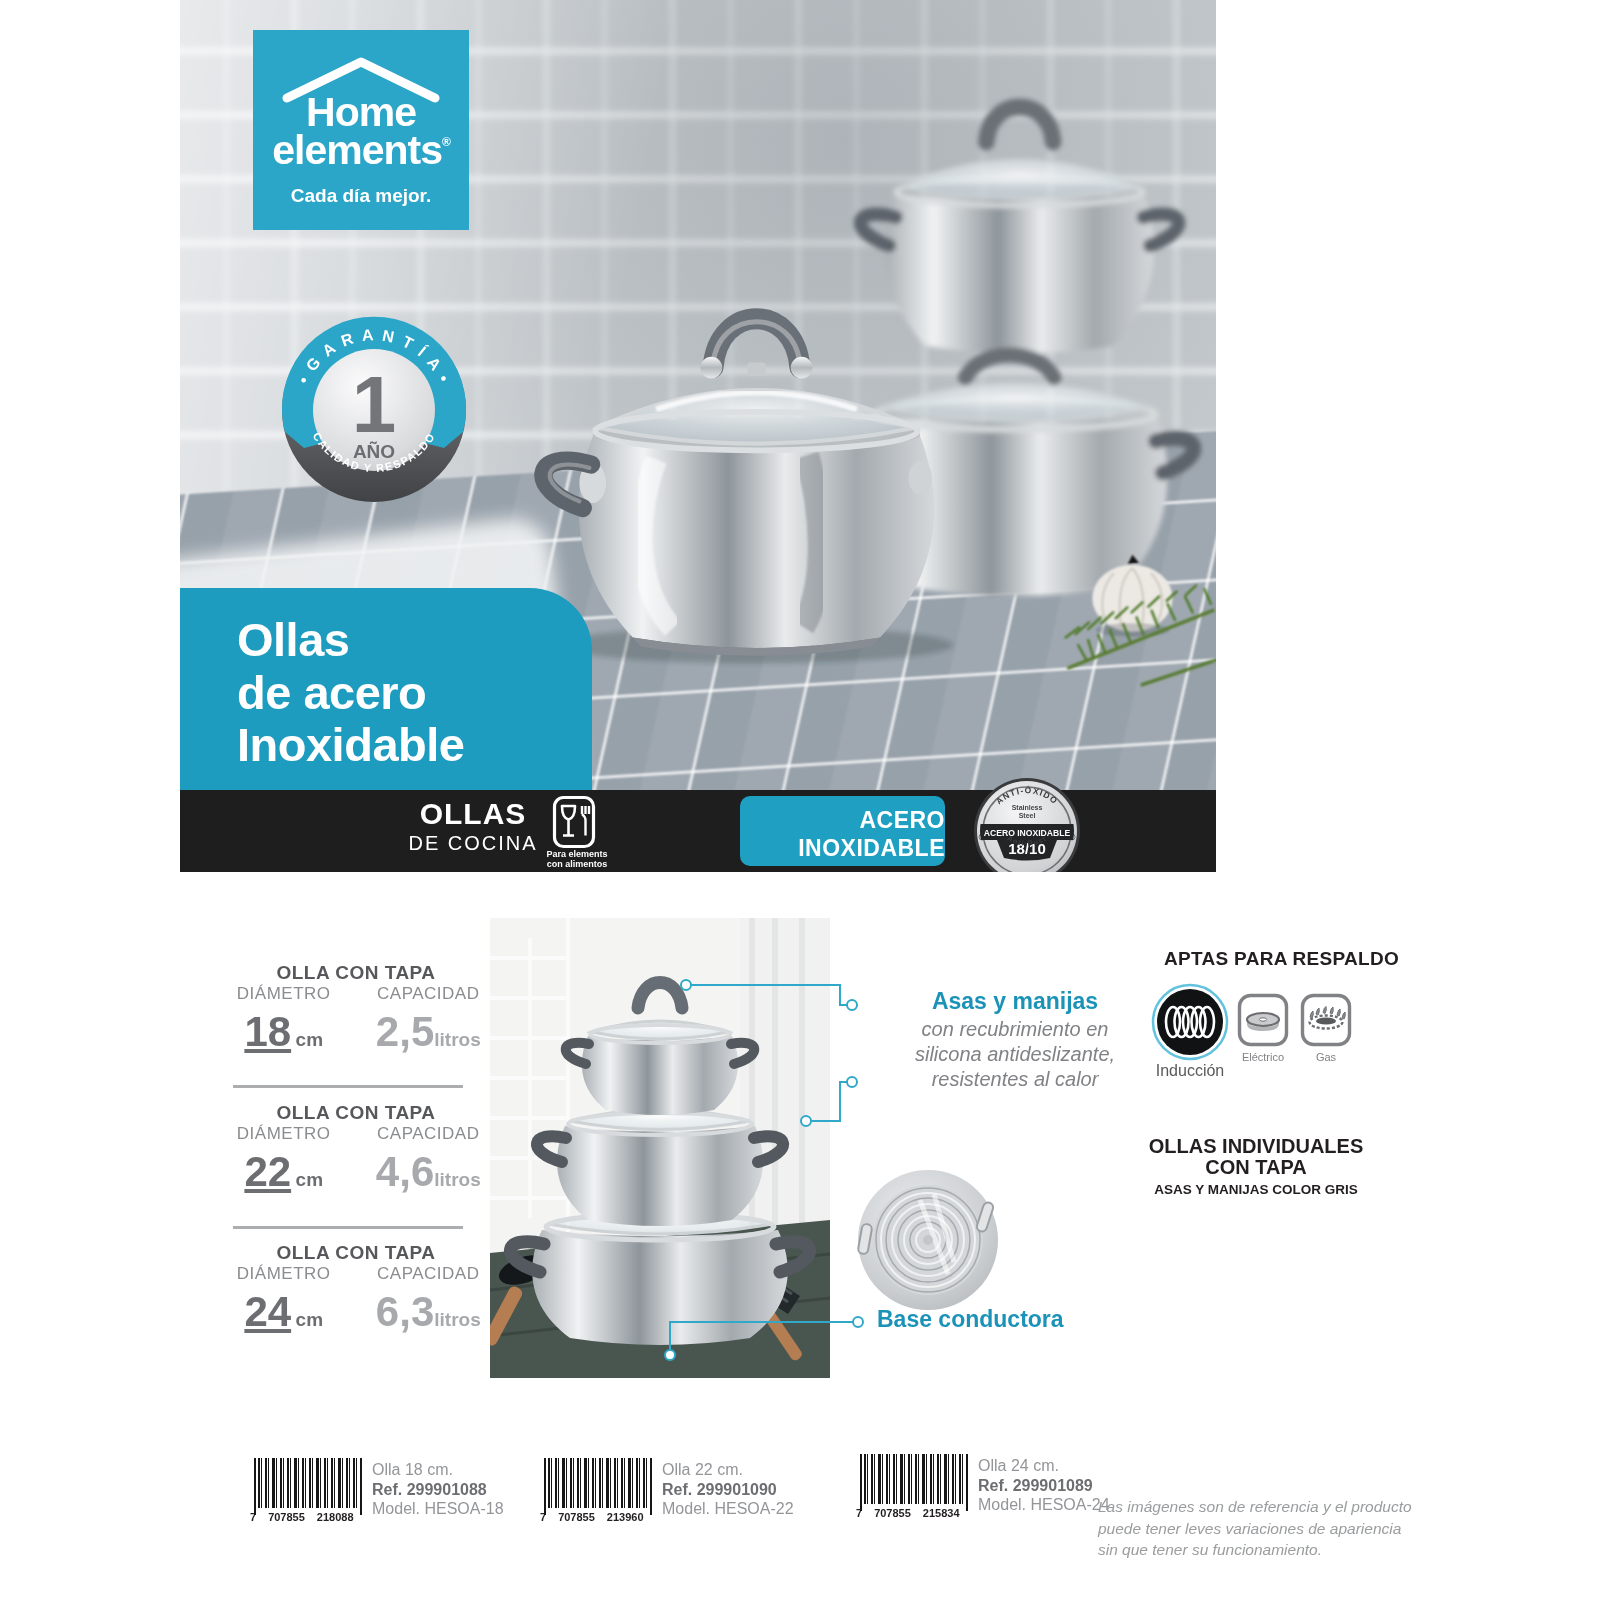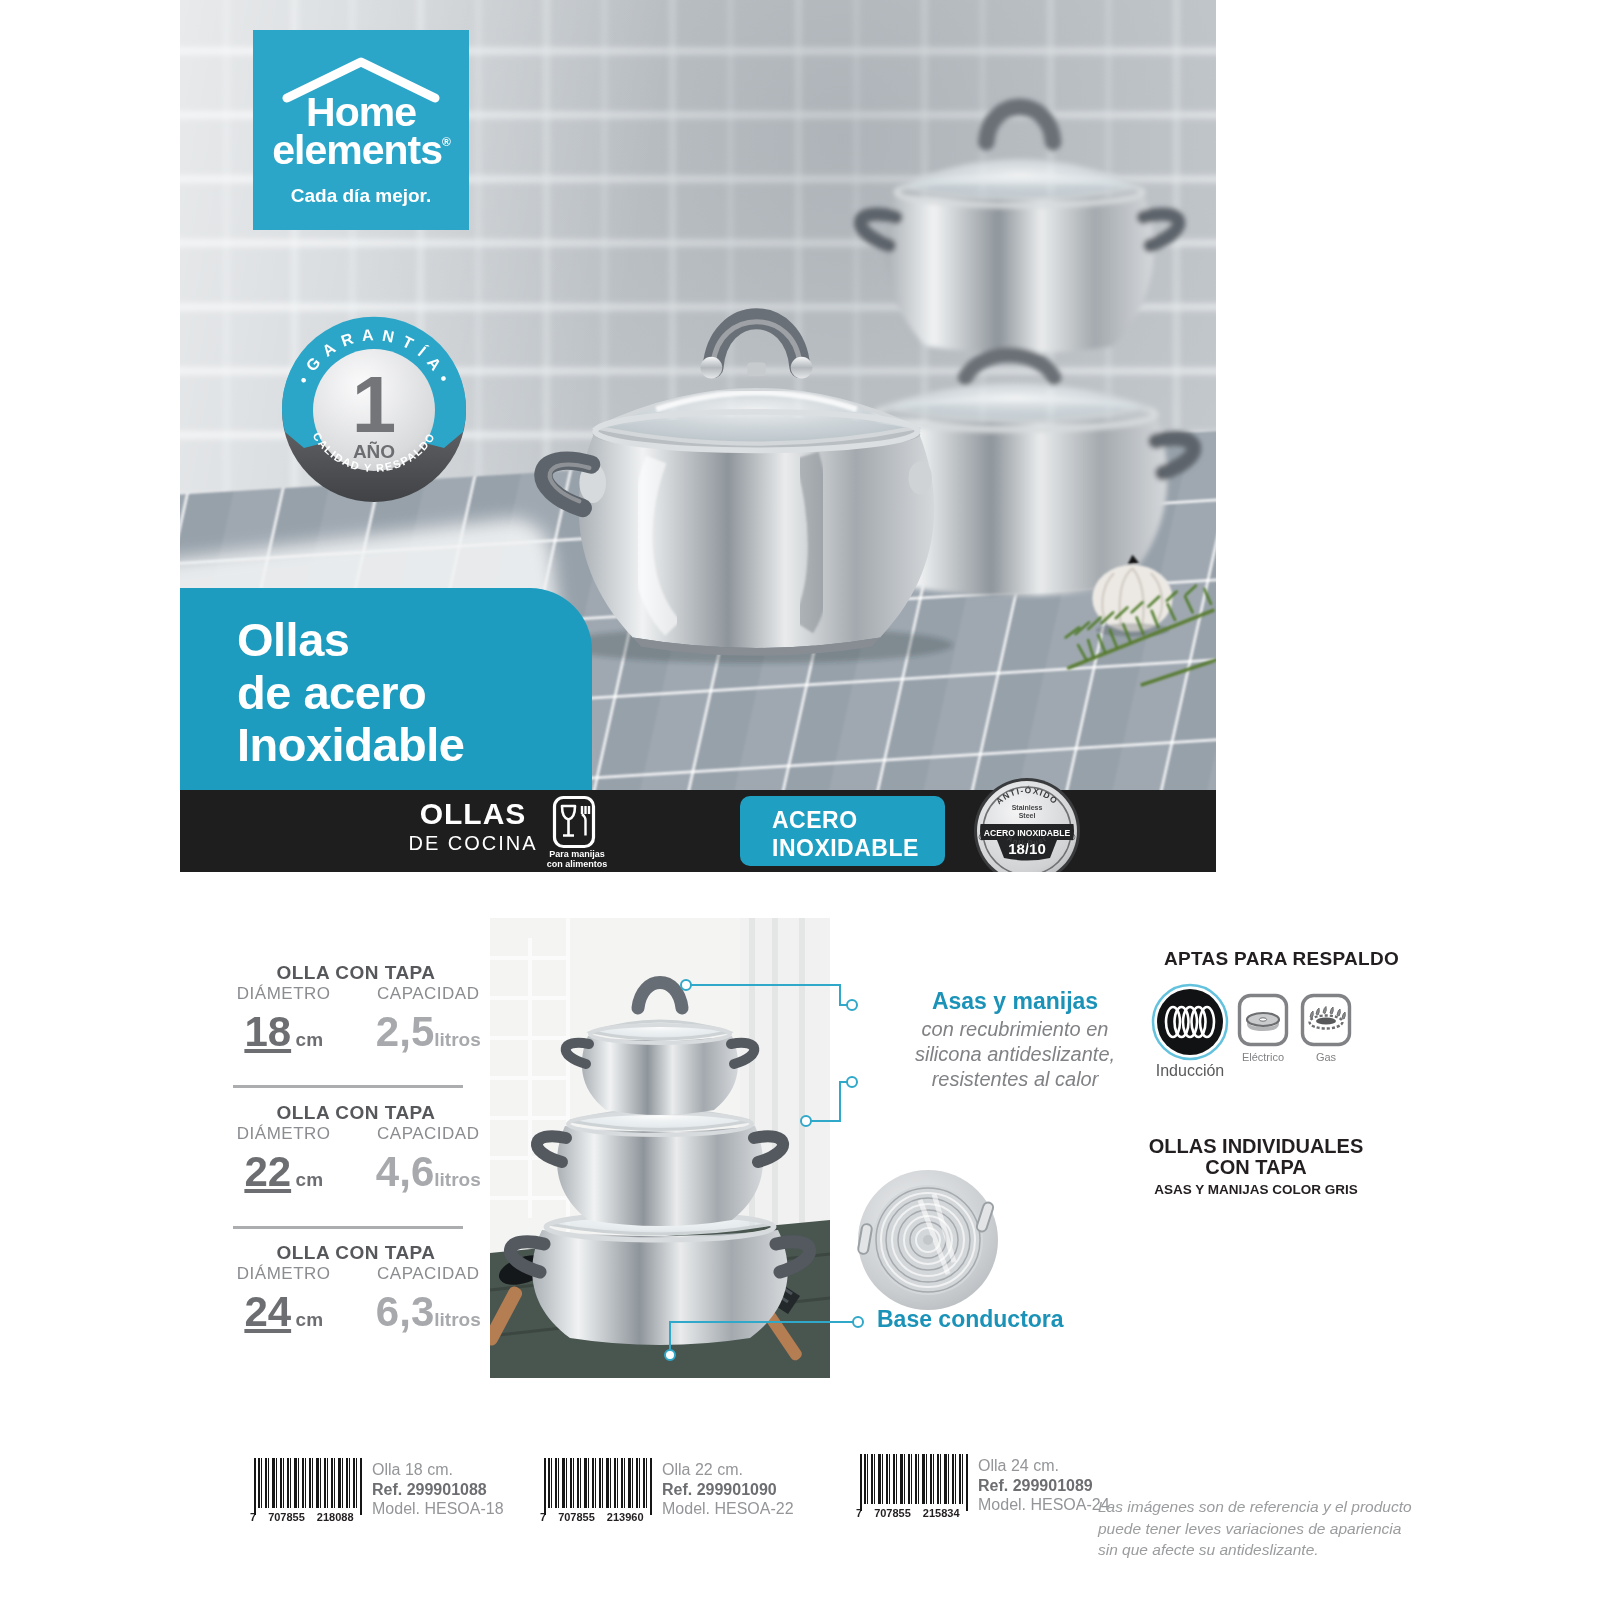--- a/index.html
+++ b/index.html
@@ -48,21 +48,21 @@
     padding:26px 0 0 57px;box-sizing:border-box;letter-spacing:-.5px;}
 
   
   .cat-bar{position:absolute;left:0;top:790px;width:1240px;height:82px;background:#1E1E1F;color:#fff;}
   .cat-block{position:absolute;left:222px;top:9px;width:142px;text-align:center;}
   .cat-bold{font-weight:800;font-size:30px;letter-spacing:1px;line-height:1;}
   .cat-sub{font-weight:300;font-size:20px;letter-spacing:2px;margin-top:3px;}
   .food-icon{position:absolute;left:372px;top:5px;}
   .food-cap{position:absolute;left:352px;top:60px;width:90px;text-align:center;font-size:9px;font-weight:bold;line-height:1.1;}
   .mat-box{position:absolute;left:560px;top:6px;width:205px;height:70px;background:#1FA0C2;border-radius:10px;
-    text-align:left;font-weight:800;font-size:23px;line-height:1.2;padding-top:11px;box-sizing:border-box;letter-spacing:.5px;padding-left:32px;}
+    text-align:right;font-weight:800;font-size:23px;line-height:1.2;padding-top:11px;box-sizing:border-box;letter-spacing:.5px;padding-left:32px;}
   .steel-badge{position:absolute;left:792px;top:-14px;width:110px;height:110px;}
 
   
   .spec{position:absolute;left:215px;width:282px;text-align:center;color:#58595B;}
   .spec-title{font-weight:800;font-size:19px;letter-spacing:.5px;color:#57585B;}
   .spec-row{display:flex;justify-content:space-between;padding:0 2px;}
   .spec-col{width:48%;}
   .spec-label{font-size:17px;color:#8A8C8F;letter-spacing:.5px;}
   .spec-val{margin-top:4px;white-space:nowrap;}
   .dim-num{font-weight:800;font-size:42px;color:#6D6E71;text-decoration:underline;}
@@ -245,21 +245,21 @@
       <div class="cat-block">
         <div class="cat-bold">OLLAS</div>
         <div class="cat-sub">DE COCINA</div>
       </div>
       <svg class="food-icon" width="44" height="54" viewBox="0 0 44 54">
         <rect x="2.5" y="2.5" width="39" height="49" rx="9" fill="none" stroke="#fff" stroke-width="3.2"></rect>
         <path d="M10,11 q0,12 6.5,13.5 q6.5,-1.5 6.5,-13.5 z M16.5,24.5 l0,16 M11,40.5 h11" fill="none" stroke="#fff" stroke-width="2.6" stroke-linejoin="round"></path>
         <path d="M30,11 v8 M33.5,11 v8 M37,11 v8 M30,19 q3.5,3 3.5,6 l0,15.5" fill="none" stroke="#fff" stroke-width="2.4"></path>
       </svg>
       <div class="food-cap">
-        <div>Para manijas</div>
+        <div>Para elements</div>
         <div>con alimentos</div>
       </div>
       <div class="mat-box">
         <div>ACERO</div>
         <div>INOXIDABLE</div>
       </div>
       <svg class="steel-badge" viewBox="-55 -55 110 110">
         <defs>
           <radialGradient id="silverRad2" cx=".4" cy=".3" r=".95">
             <stop offset="0" stop-color="#f4f4f5"></stop>
@@ -521,16 +521,16 @@
     <div class="bc-text">
       <div class="bc-prod">Olla 24 cm.</div>
       <div class="bc-ref">Ref. 299901089</div>
       <div class="bc-model">Model. HESOA-24</div>
     </div>
   </div>
 
   <div class="disclaimer">
     <div>Las imágenes son de referencia y el producto</div>
     <div>puede tener leves variaciones de apariencia</div>
-    <div>sin que afecte su antideslizante.</div>
+    <div>sin que tener su funcionamiento.</div>
   </div>
 
 </div>
 
 </body></html>

